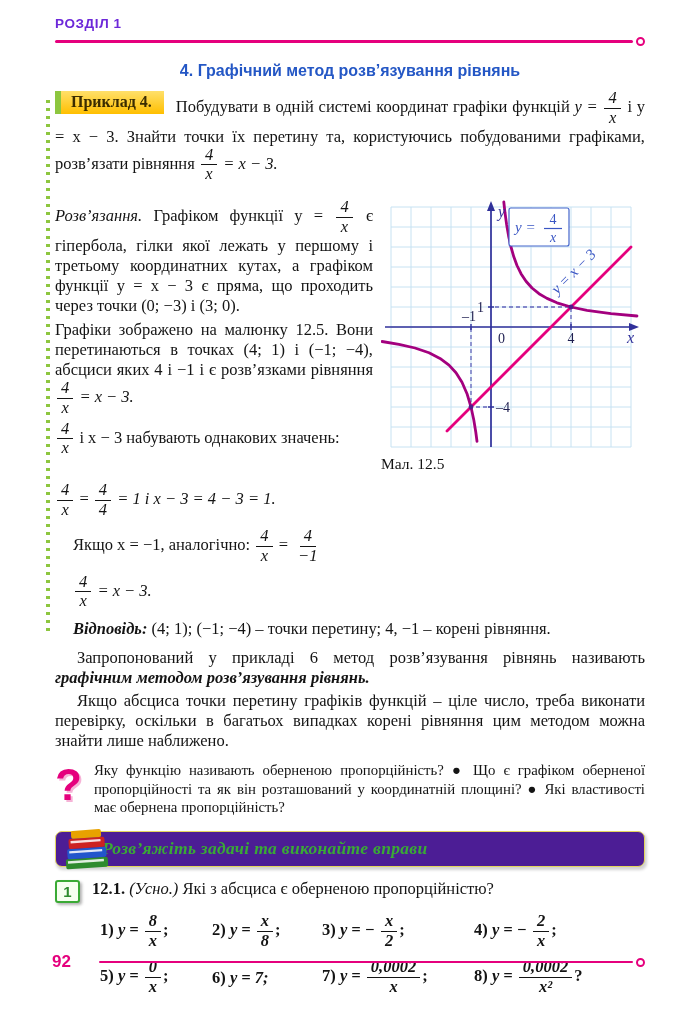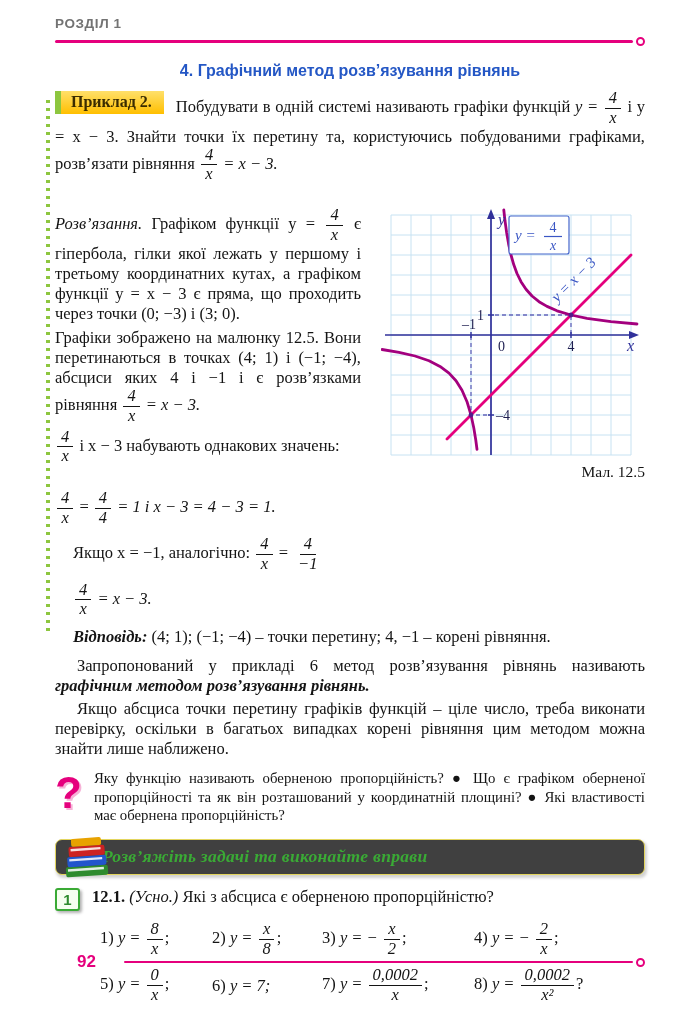--- a/index.html
+++ b/index.html
@@ -8,21 +8,21 @@
     background:#ffffff;
     font-family:"Liberation Serif","DejaVu Serif",serif;
     font-size:16.5px; color:#141414;
     position:relative; overflow:hidden;
   }
   .page { padding:16px 50px 0 55px; position:relative; }
 
   
   .chapter {
     font-family:"Liberation Sans","DejaVu Sans",sans-serif;
-    font-weight:bold; color:#737373; font-size:13.5px; letter-spacing:.6px;
+    font-weight:bold; color:#6d28d9; font-size:13.5px; letter-spacing:.6px;
   }
   .rule { display:flex; align-items:center; margin-top:6px; }
   .rule-line { flex:1; height:2.4px; background:#e5007d; border-radius:2px; }
   .rule-dot { width:9px; height:9px; border:2.4px solid #e5007d; border-radius:50%; margin-left:3px; background:#fff; }
 
   .page-title {
     text-align:center; color:#2457c5; font-weight:bold;
     font-family:"Liberation Sans","DejaVu Sans",sans-serif;
     font-size:16px; margin:16px 0 10px;
   }
@@ -50,69 +50,69 @@
     display:inline-flex; flex-direction:column; align-items:center;
     vertical-align:middle; line-height:1.02; font-style:italic; margin:0 2px;
   }
   .frac .fn { border-bottom:1.4px solid #141414; padding:0 4px 1px; }
   .frac .fd { padding:1px 4px 0; }
 
   .it { font-style:italic; }
   .bold-it { font-style:italic; font-weight:bold;margin-top:20px; }
 
   
-  .solution-row { display:flex; gap:20px; margin-top:24px; }
+  .solution-row { display:flex; gap:8px; margin-top:16px; }
   .solution-text { flex:1; }
   .solution-text p { margin-bottom:4px; }
 
   .figure { width:264px; flex:none; }
   .figure svg { display:block; }
-  .caption { text-align:right; font-size:15.5px; margin-top:6px; color:#141414; }
+  .caption { text-align:left; font-size:15.5px; margin-top:6px; color:#141414; }
 
   .math-line { margin:9px 0; }
   .pad-l { padding-left:18px; }
 
   
   .questions { display:flex; gap:12px; align-items:flex-start; margin-top:10px; }
   .qmark {
     font-family:"Liberation Sans","DejaVu Sans",sans-serif;
     font-size:44px; line-height:.9; font-weight:bold; color:#e5007d;
     text-shadow:2px 2px 0 #f6b3d7; flex:none; padding-top:4px;
   }
   .questions-text { font-size:14.8px; line-height:1.25; text-align:justify; }
 
   
   .banner {
     position:relative; margin:14px 0 12px; height:36px;
-    background:#404040; border:1px solid #e3d55e; border-radius:7px;
+    background:#4c1d95; border:1px solid #e3d55e; border-radius:7px;
     box-shadow:1.5px 2.5px 3px rgba(0,0,0,.18);
     display:flex; align-items:center; padding-left:46px;
   }
   .banner-title {
     color:#3aaa35; font-style:italic; font-weight:bold; font-size:17.5px; letter-spacing:.3px;
   }
   .books-icon { position:absolute; left:6px; top:-7px; }
 
   
   .exercise-head { display:flex; align-items:flex-start; gap:12px; margin-top:4px; }
   .ex-badge {
     width:25px; height:23px; flex:none; margin-top:1px;
     border:2px solid #3aaa35; border-radius:3px; background:#f6fff0;
     color:#2e8b2e; font-family:"Liberation Sans","DejaVu Sans",sans-serif;
     font-weight:bold; font-size:15px; display:flex; align-items:center; justify-content:center;
     box-shadow:2px 2px 3px rgba(0,0,0,.3);
   }
   .items {
     display:grid; grid-template-columns:112px 110px 152px auto;
-    padding-left:45px; margin-top:10px; align-items:center;
+    padding-left:45px; margin-top:10px; align-items:center;font-weight:bold;
   }
   .item .pre { font-style:italic; }
 
   
-  .footer { position:absolute; left:0; top:952px; width:695px; padding:0 50px 0 77px; display:flex; align-items:center; }
+  .footer { position:absolute; left:0; top:952px; width:695px; padding:0 50px 0 52px; display:flex; align-items:center; }
   .page-num {
     font-family:"Liberation Sans","DejaVu Sans",sans-serif;
     font-weight:bold; color:#e5007d; font-size:17px; margin-right:28px;
   }
 </style>
 </head>
 <body>
 
 <div class="page">
 
@@ -122,22 +122,22 @@
       <div class="rule-line"></div>
       <div class="rule-dot"></div>
     </div>
   </div>
 
   <div class="page-title">4. Графічний метод розв’язування рівнянь</div>
 
   <div class="green-dots"></div>
 
   <p class="just">
-    <span class="example-badge">Приклад 2.</span>
-    <span>Побудувати в одній системі називають графіки функцій</span>
+    <span class="example-badge">Приклад 4.</span>
+    <span>Побудувати в одній системі координат графіки функцій</span>
     <span class="it">y =</span>
     <span class="frac">
         <span class="fn">4</span>
         <span class="fd">x</span>
       </span>
     <span>і  y = x − 3.  Знайти точки їх перетину та, користуючись побудованими графіками, розв’язати рівняння</span>
     <span class="frac">
         <span class="fn">4</span>
         <span class="fd">x</span>
       </span>

